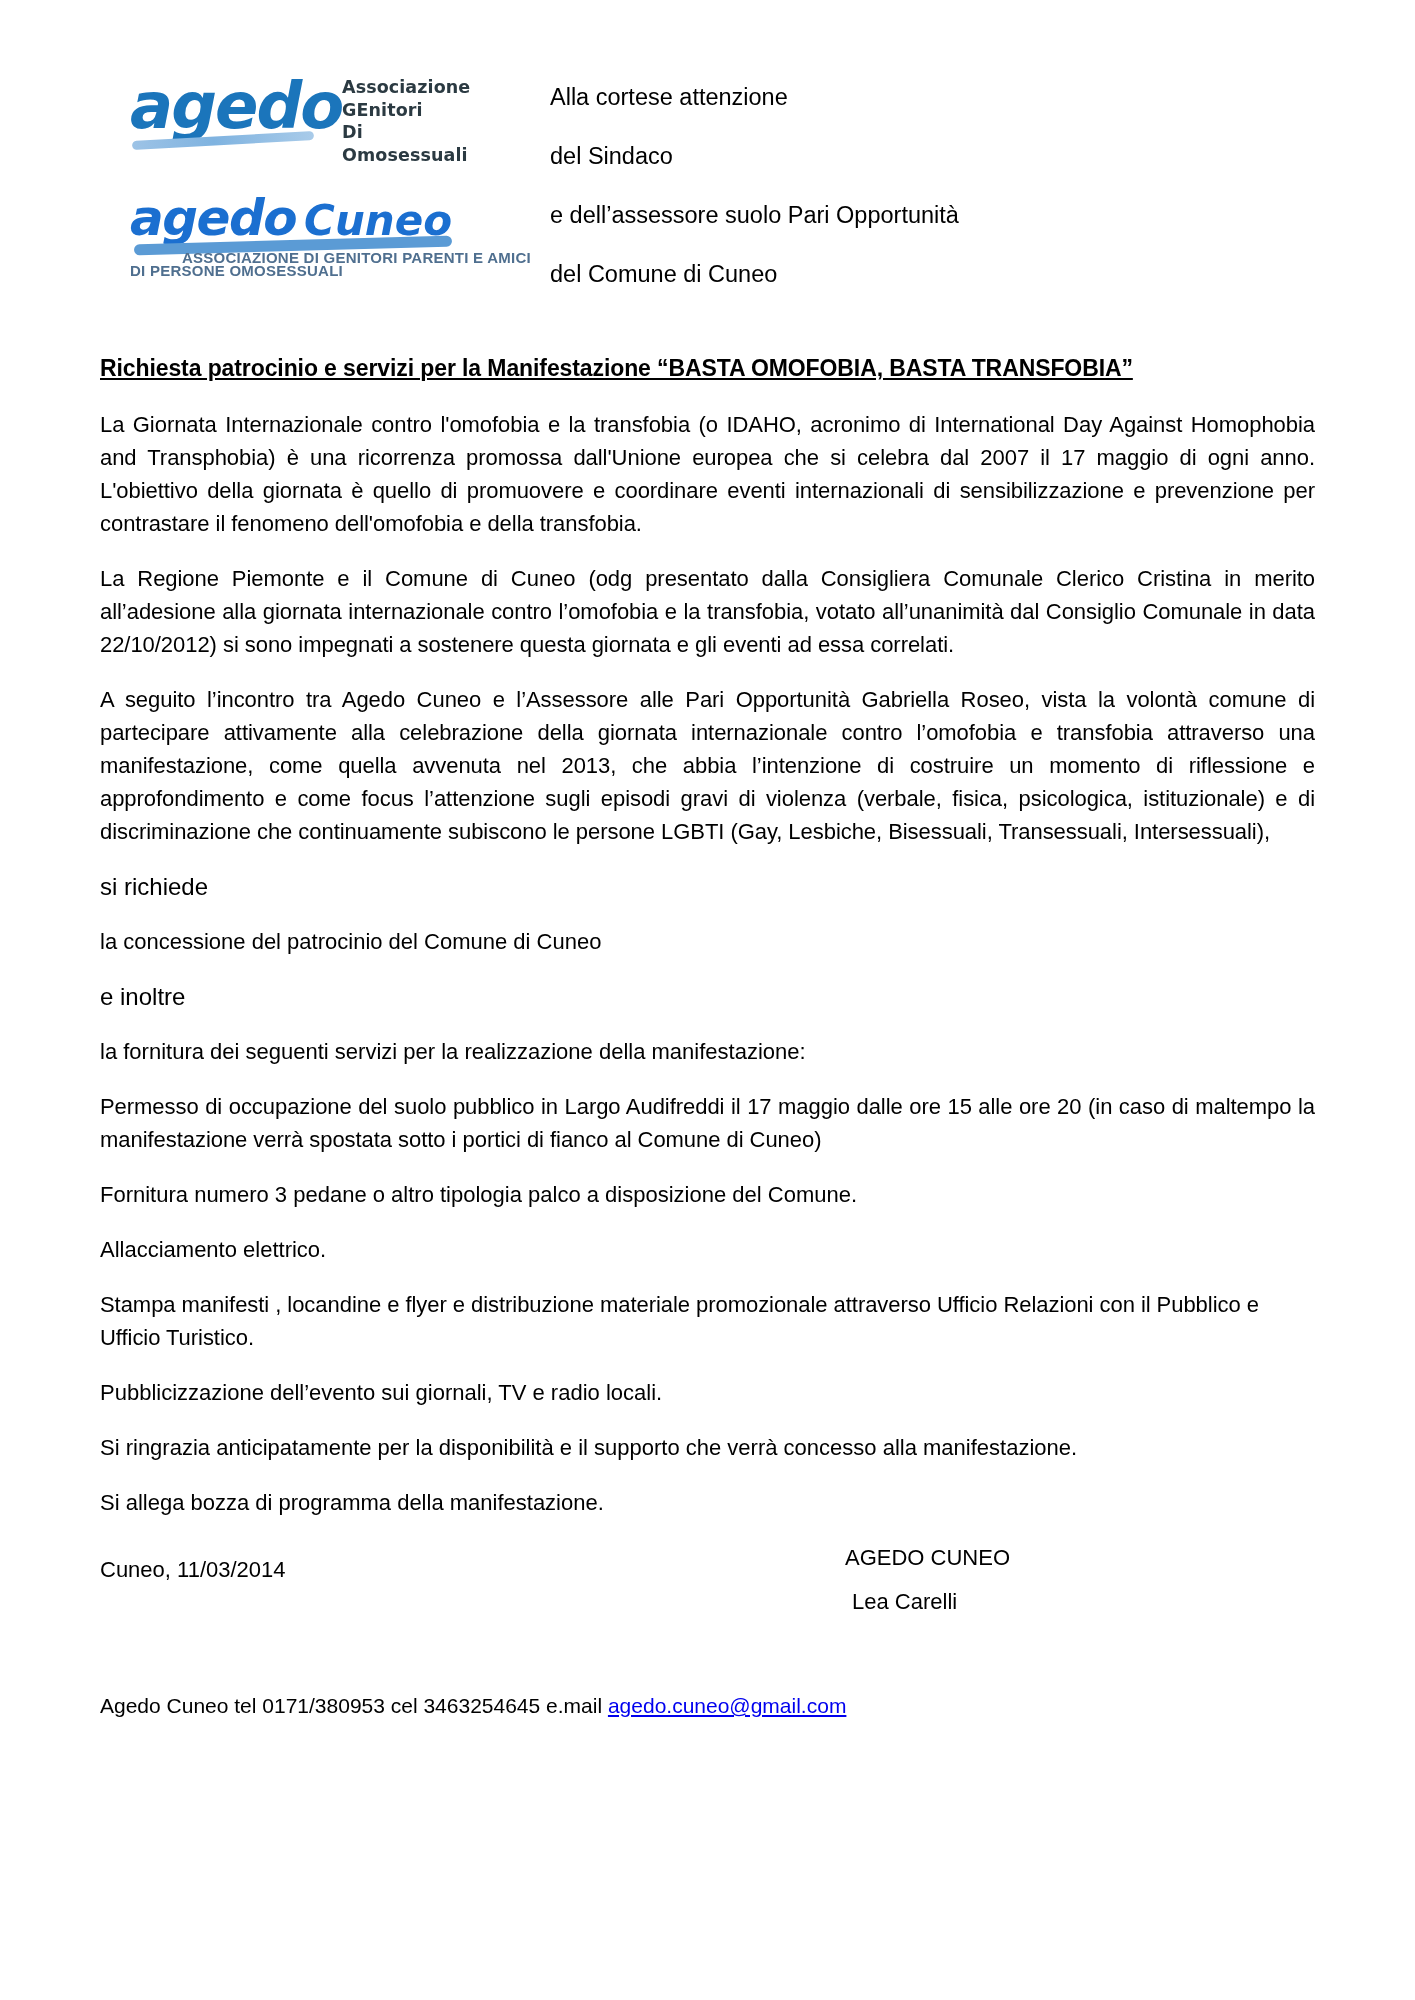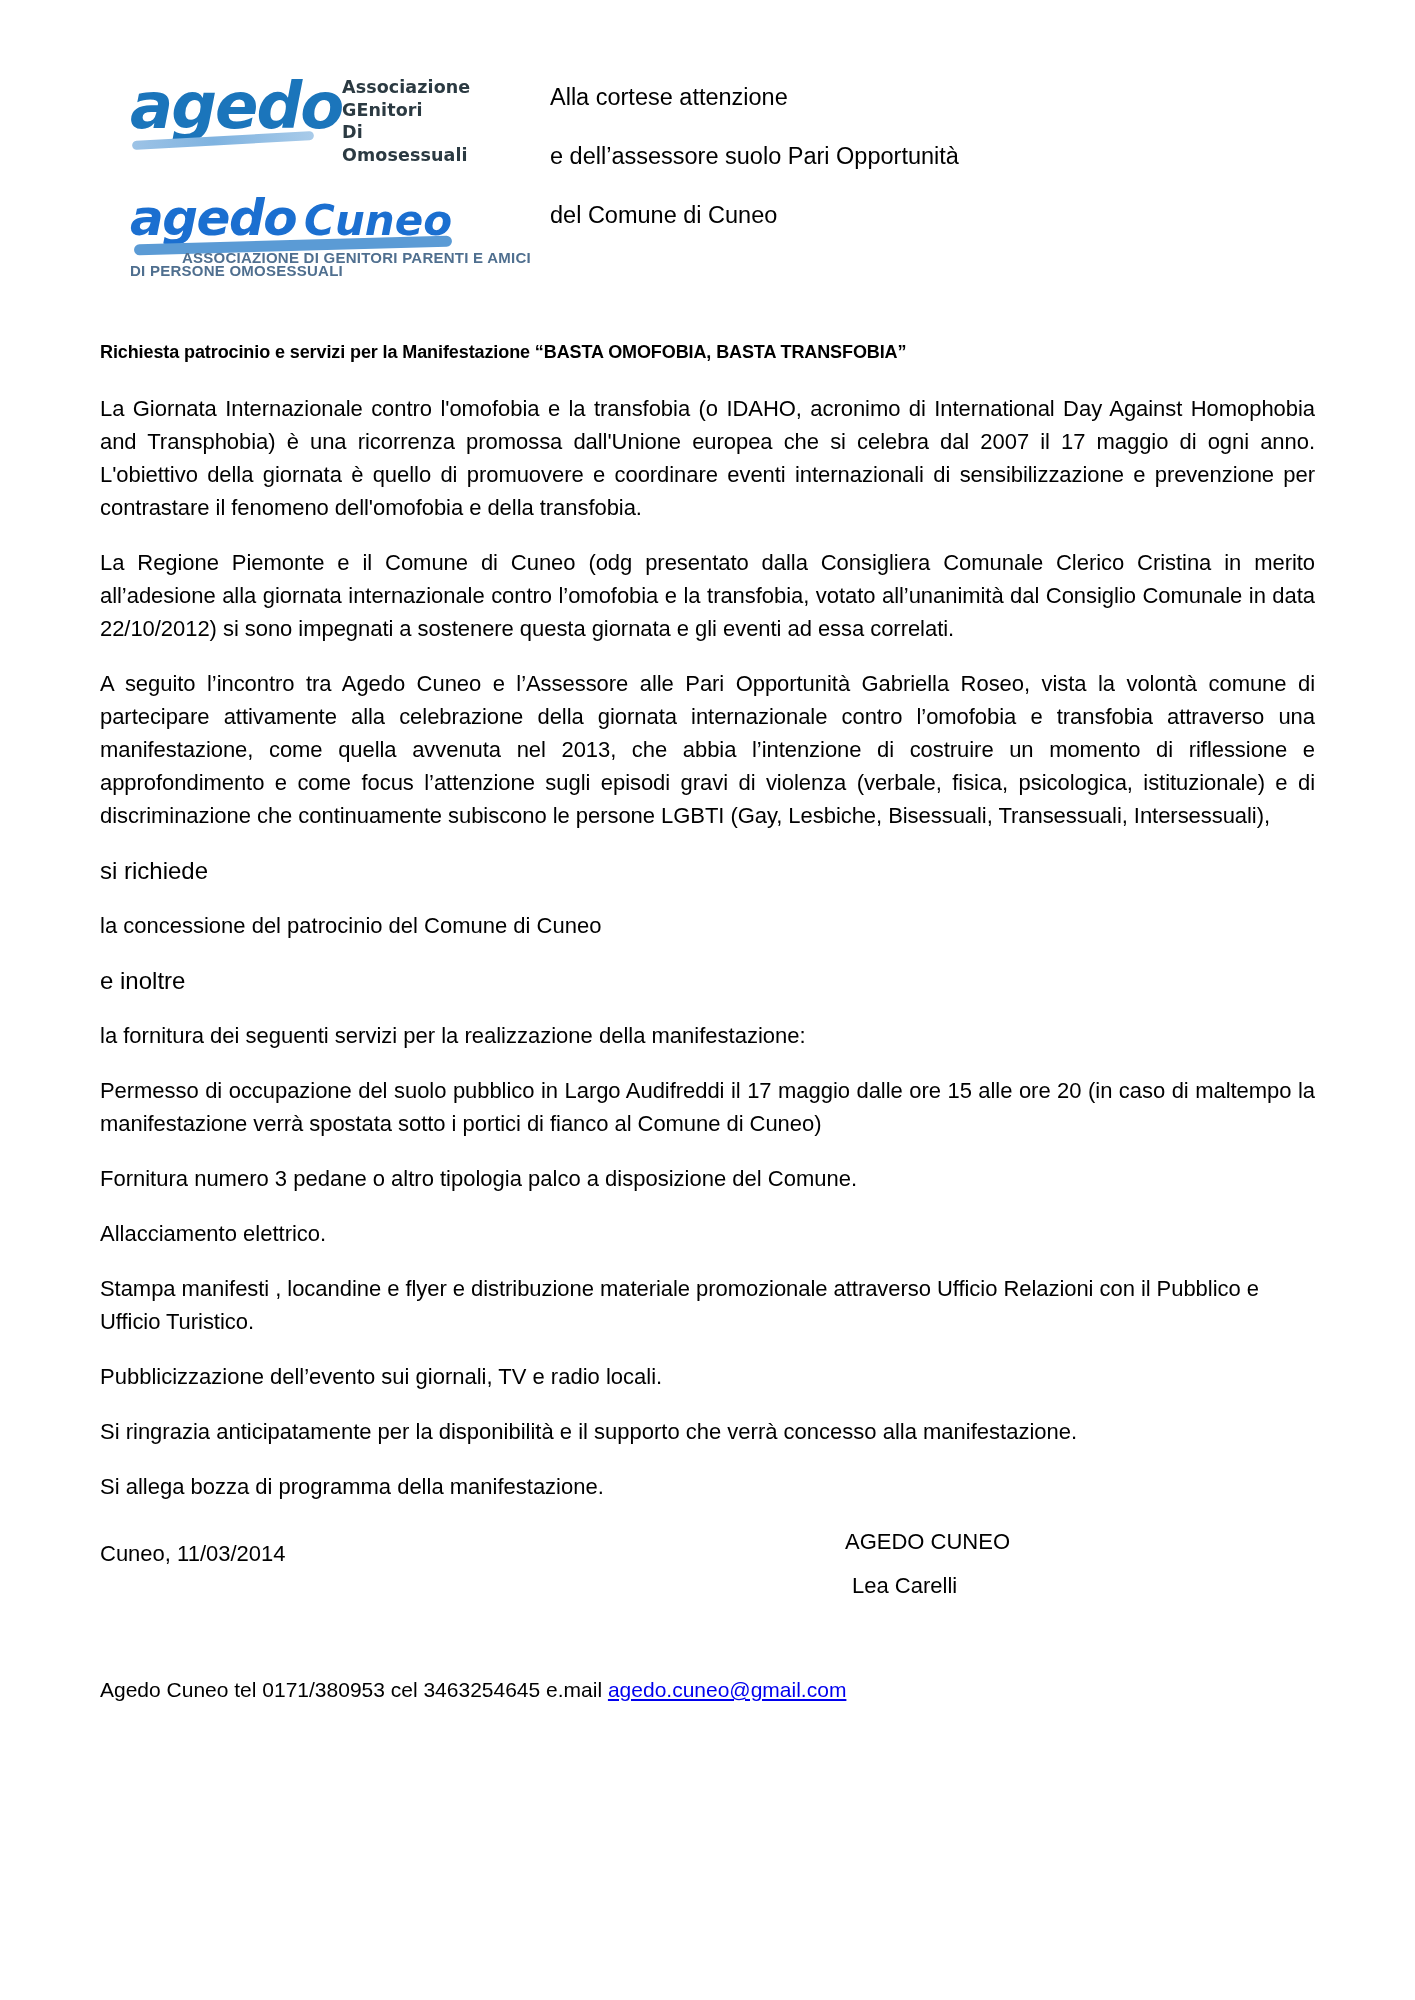--- a/index.html
+++ b/index.html
@@ -137,26 +137,27 @@
     margin-bottom: 32px;
     white-space: nowrap;
   }
   .addr-line:last-child { margin-bottom: 0; }
 
   
   .content {
     padding: 0 100px 0 100px;
   }
   .doc-title {
-    font-size: 18px;
+    font-size: 23px;
     font-weight: bold;
     line-height: 28px;
-    margin-top: 50px;
+    margin-top: 66px;
     margin-bottom: 26px;
     letter-spacing: -0.1px;
+    text-decoration: underline;
   }
   p.para {
     font-size: 22px;
     line-height: 33px;
     text-align: justify;
     margin: 0 0 22px 0;
     letter-spacing: -0.05px;
   }
   p.para.last-left { text-align: left; }
   p.center {
@@ -238,20 +239,21 @@
         <div class="cuneo-fine">
           <span class="l1">ASSOCIAZIONE DI GENITORI PARENTI E AMICI</span>
           <span class="l2">DI PERSONE OMOSESSUALI</span>
         </div>
       </div>
 
     </div>
 
     <div class="addr-col">
       <div class="addr-line">Alla cortese attenzione</div>
+      <div class="addr-line">del Sindaco</div>
       <div class="addr-line">e dell’assessore suolo Pari Opportunità</div>
       <div class="addr-line">del Comune di Cuneo</div>
     </div>
 
   </div>
 
   <div class="content">
 
     <div class="doc-title">Richiesta patrocinio e servizi per la Manifestazione “BASTA OMOFOBIA, BASTA TRANSFOBIA”</div>
 

